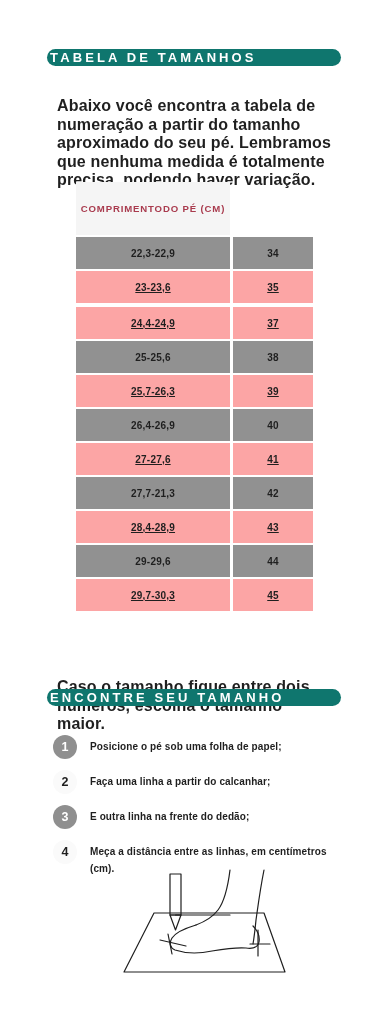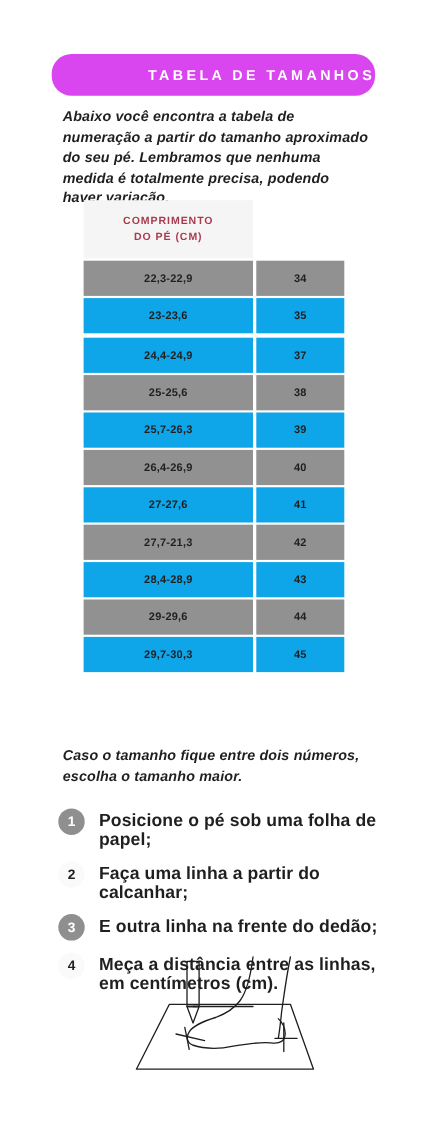--- a/index.html
+++ b/index.html
@@ -23,49 +23,48 @@
     height: 1024px;
     position: relative;
     background: #ffffff;
   }
 
   
   .pill {
     position: absolute;
     left: 47px;
     width: 294px;
-    height: 38px;
-    background: #d946ef;
+    height: 17px;
+    background: #0f766e;
     border-radius: 18px;
     display: flex;
     align-items: center;
-    justify-content: flex-end;
+    justify-content: flex-start;
   }
   .pill-label {
     color: #ffffff;
     font-size: 13px;
     font-weight: bold;
     letter-spacing: 3.1px;
     text-indent: 3.1px;
     white-space: nowrap;
   }
   #pill-top { top: 49px; }
   #pill-bottom { top: 689px; }
 
   
   .paragraph {
     position: absolute;
     left: 57px;
     width: 280px;
-    font-size: 13px;
+    font-size: 16px;
     line-height: 18.6px;
     font-weight: bold;
     color: #1f1f1f;
     letter-spacing: 0.15px;
-    font-style: italic;
   }
   #intro-text { top: 97px; }
   #between-text { top: 678px; width: 270px; }
 
   
   .table {
     position: absolute;
     left: 76px;
     top: 182px;
     width: 237px;
@@ -81,41 +80,40 @@
     align-items: center;
     justify-content: center;
     text-align: center;
   }
   .c-left  { width: 154px; }
   .c-right { width: 80px; }
 
   .trow.head .cell {
     background: #f5f5f5;
     height: 53px;
-    flex-direction: column;
     justify-content: center;
     line-height: 14px;
   }
   .trow.head .cell span {
     color: #a93b4e;
     font-size: 9.6px;
     font-weight: bold;
     letter-spacing: 0.85px;
     display: block;
   }
 
   .trow.body .cell {
     height: 32px;
     font-size: 10px;
     font-weight: bold;
     color: #1f1f1f;
     letter-spacing: 0.2px;
   }
   .trow.body.shade .cell { background: #919191; }
-  .trow.body.light .cell { background: #0ea5e9; }
+  .trow.body.light .cell { background: #fca5a5; text-decoration: underline; }
 
   
   .steps {
     position: absolute;
     left: 53px;
     top: 735px;
     width: 300px;
   }
   .step {
     display: flex;
@@ -130,21 +128,21 @@
     display: flex;
     align-items: center;
     justify-content: center;
     font-size: 12.5px;
     font-weight: bold;
     margin-right: 13px;
   }
   .badge.filled { background: #8f8f8f; color: #ffffff; }
   .badge.plain  { background: #fafafa; color: #1f1f1f; }
   .step-text {
-    font-size: 16px;
+    font-size: 10px;
     line-height: 16.5px;
     font-weight: bold;
     color: #1f1f1f;
     letter-spacing: 0.1px;
     padding-top: 4px;
   }
 
   
   .illustration {
     position: absolute;
@@ -219,20 +217,23 @@
     </div>
     <div class="trow body light">
       <div class="cell c-left">29,7-30,3</div>
       <div class="cell c-right">45</div>
     </div>
 
   </div>
 
   <p class="paragraph" id="between-text">Caso o tamanho fique entre dois números, escolha o tamanho maior.</p>
 
+  <div class="pill" id="pill-bottom">
+    <span class="pill-label">ENCONTRE SEU TAMANHO</span>
+  </div>
 
   <div class="steps">
 
     <div class="step">
       <div class="badge filled">1</div>
       <div class="step-text">Posicione o pé sob uma folha de papel;</div>
     </div>
 
     <div class="step">
       <div class="badge plain">2</div>

